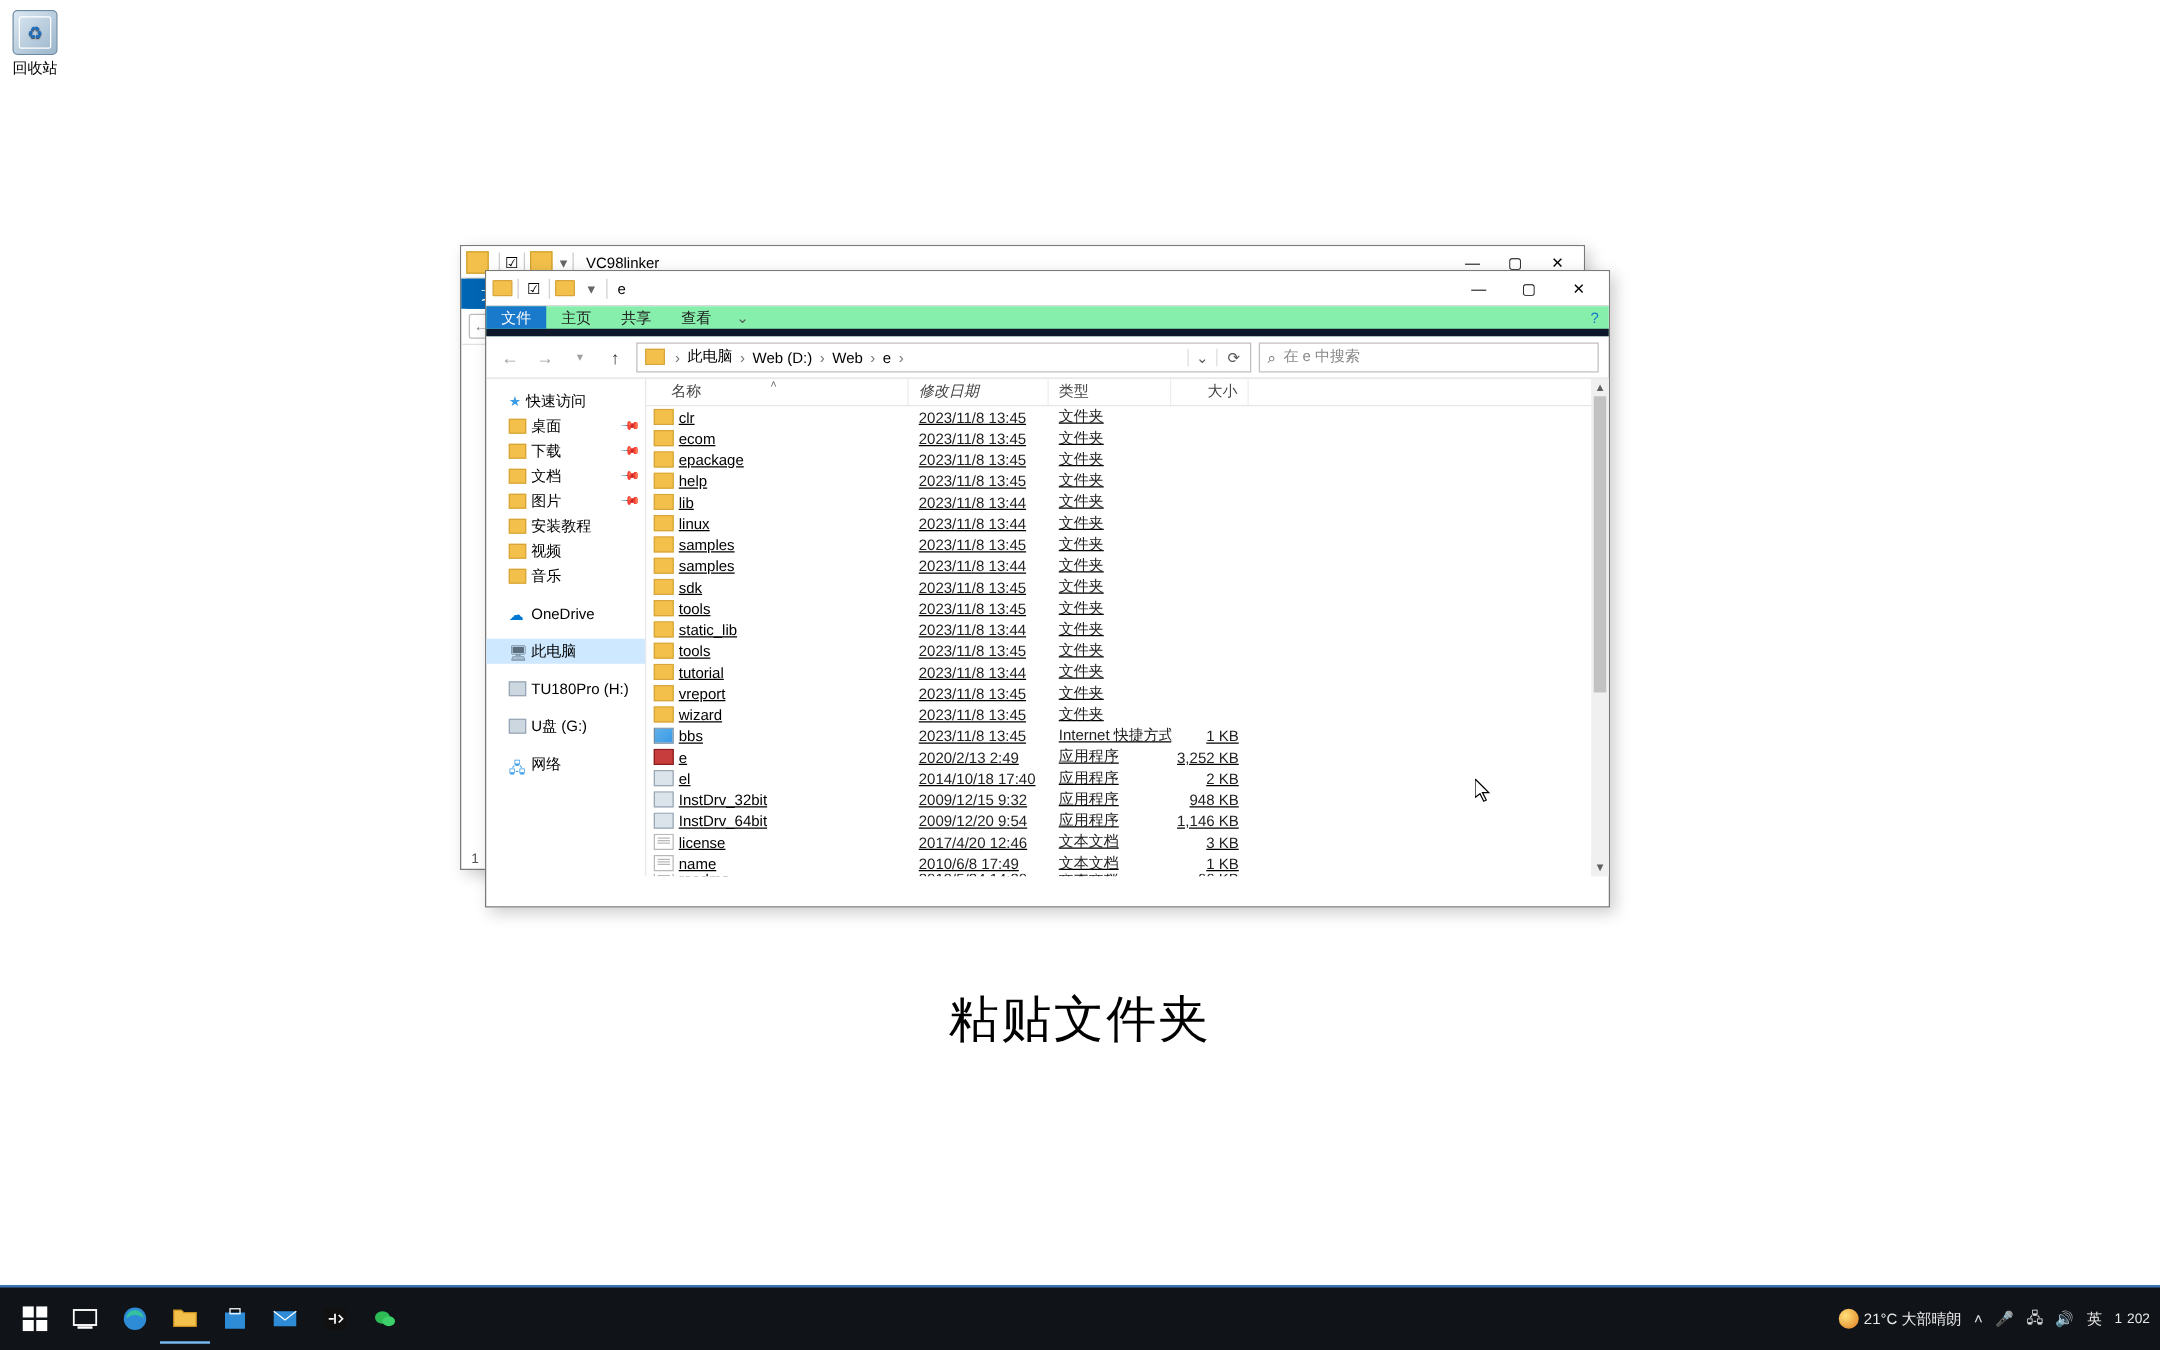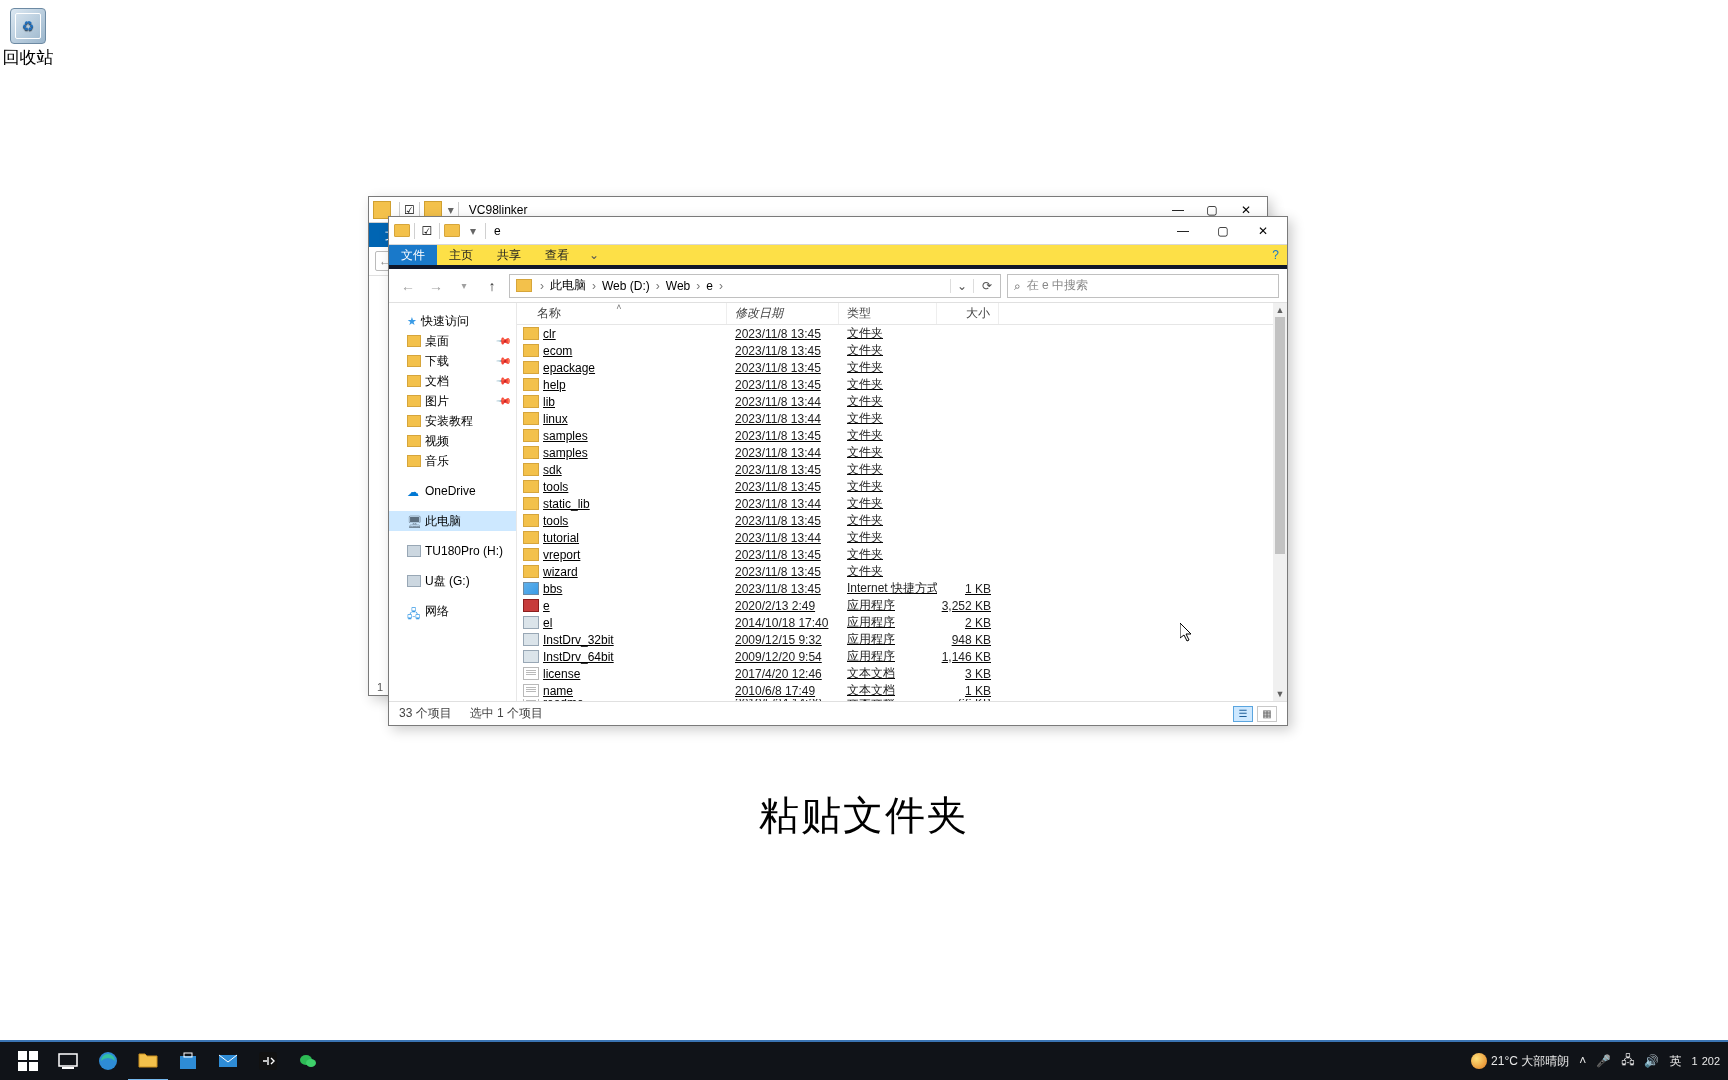--- a/index.html
+++ b/index.html
@@ -33,21 +33,21 @@
   .desktop-icon .bin::before {
     content:'';
     position:absolute; top:4px; left:4px; right:4px; bottom:4px;
     border:1px solid #fff; border-radius:2px;
   }
   .desktop-icon .bin .recycle-arrows {
     position:absolute; top:50%; left:50%;
     transform:translate(-50%,-50%);
     font-size:14px; color:#1e6fbf;
   }
-  .desktop-icon .lbl { color:#000; text-shadow:none; font-size:17px; }
+  .desktop-icon .lbl { color:#000; text-shadow:none; font-size:12px; }
 
   
   .win {
     position: absolute;
     background: #fff;
     border: 1px solid #7a7a7a;
     box-shadow: 4px 4px 12px rgba(0,0,0,0.2);
   }
 
   
@@ -86,21 +86,21 @@
   }
   .titlebar2 .qat { display:flex; align-items:center; gap:3px; }
   .titlebar2 .qat .qi { width:18px; height:18px; display:flex; align-items:center; justify-content:center; }
   .titlebar2 .qat .folder-ico { width:16px; height:13px; background:#f3c14b; border:1px solid #d6a53b; border-radius:1px; }
   .titlebar2 .qat .sep { width:1px; height:16px; background:#d0d0d0; }
   .titlebar2 .title { margin-left:8px; font-size:12px; }
   .titlebar2 .wc { margin-left:auto; display:flex; }
   .titlebar2 .wc .wcbtn { width:40px; height:28px; display:flex; align-items:center; justify-content:center; font-size:12px; cursor:default; }
 
   .ribbon2 {
-    height:24px; background:#fde047; border-bottom:4px solid #0f172a;
+    height:24px; background:#86efac; border-bottom:6px solid #0f172a;
     display:flex; align-items:stretch;
   }
   .ribbon2 .rtab { padding:0 12px; font-size:12px; display:flex; align-items:center; color:#222; cursor:default; }
   .ribbon2 .rtab.active { background:#1979ca; color:#fff; }
   .ribbon2 .help { margin-left:auto; padding:0 8px; display:flex; align-items:center; color:#1979ca; }
   .ribbon2 .chev { padding:0 8px; display:flex; align-items:center; color:#555; }
 
   .addr2 {
     height:34px; display:flex; align-items:center; gap:6px;
     padding:0 8px; border-bottom:1px solid #e0e0e0;
@@ -195,21 +195,21 @@
   .status2 .views .v.active { background:#cde8ff; border-color:#5aa5df; color:#1f5f9a; }
 
   
   .caption {
     position:absolute; left:50%; top:788px; transform:translateX(-50%);
     font-size:40px; color:#000; letter-spacing:2px;
   }
 
   
   .taskbar {
-    position:absolute; left:0; right:0; bottom:0; height:40px;
+    position:absolute; left:0; right:0; bottom:0; height:52px;
     background:#101318; border-top:2px solid #3a74b3;
     display:flex; align-items:center; padding:0 8px; color:#fff;
   }
   .taskbar .tbtn { width:40px; height:40px; display:flex; align-items:center; justify-content:center; cursor:default; }
   .taskbar .tbtn svg { width:20px; height:20px; }
   .taskbar .tbtn.active { border-bottom:2px solid #76b9ed; }
   .taskbar .tray { margin-left:auto; display:flex; align-items:center; gap:10px; font-size:12px; }
   .taskbar .tray .t { display:flex; align-items:center; gap:4px; color:#e8e8e8; }
   .taskbar .tray .clock { text-align:right; line-height:1.1; font-size:11px; }
   .taskbar .weather-ic { width:16px; height:16px; border-radius:50%; background:radial-gradient(circle at 35% 35%,#ffe17a,#e07b1f); }
@@ -608,28 +608,20 @@
       <div class="scroll-v">
         <div class="arr">▲</div>
         <div class="track">
             <div class="thumb"></div>
           </div>
         <div class="arr">▼</div>
       </div>
     </div>
   </div>
 
-  <div class="status2">
-    <span class="sp">33 个项目</span>
-    <span class="sp">选中 1 个项目</span>
-    <div class="views">
-      <div class="v active">☰</div>
-      <div class="v">▦</div>
-    </div>
-  </div>
 </div>
 
 <div class="caption">粘贴文件夹</div>
 
 <div class="cursor">
   <svg width="14" height="20" viewBox="0 0 14 20">
       <path d="M0 0 L0 15 L4 12 L7 18 L9 17 L6 11 L11 11 Z" fill="#fff" stroke="#000" stroke-width="1"></path>
     </svg>
 </div>
 

